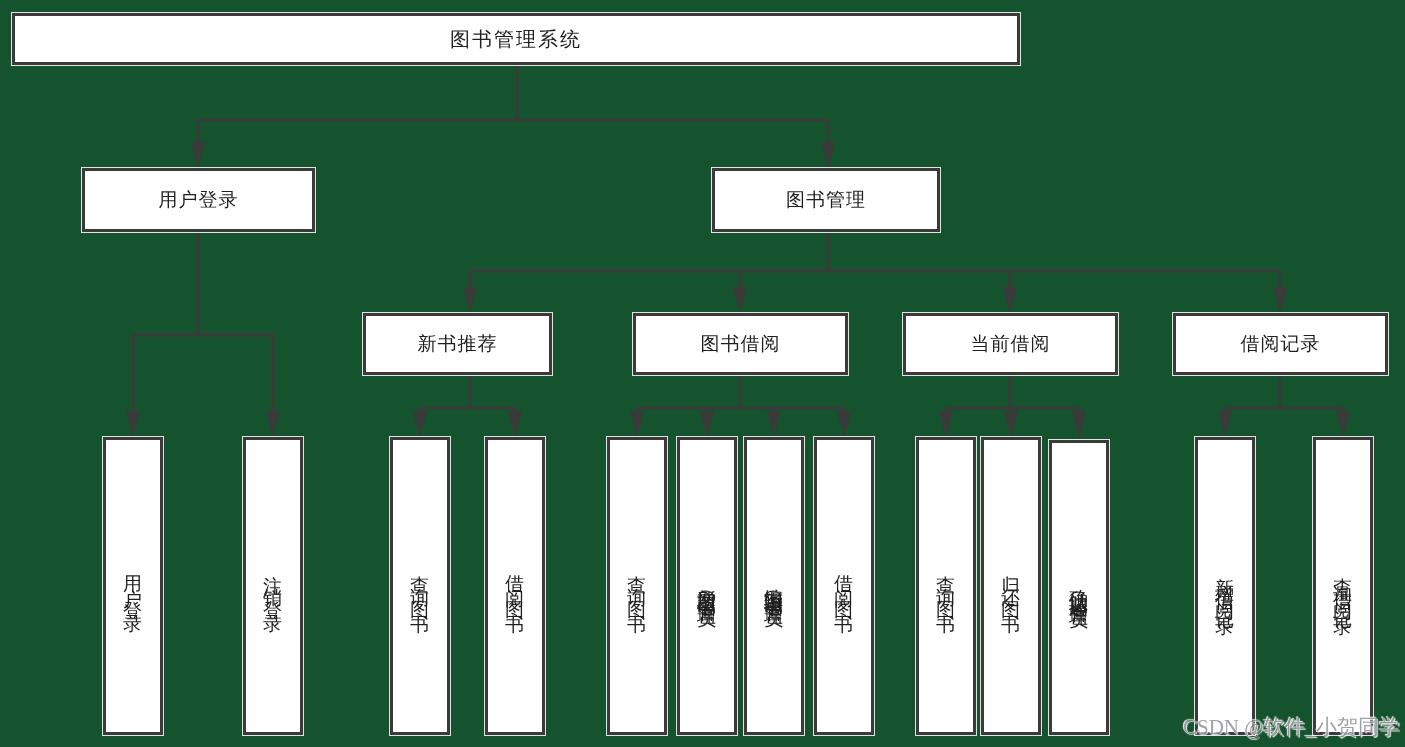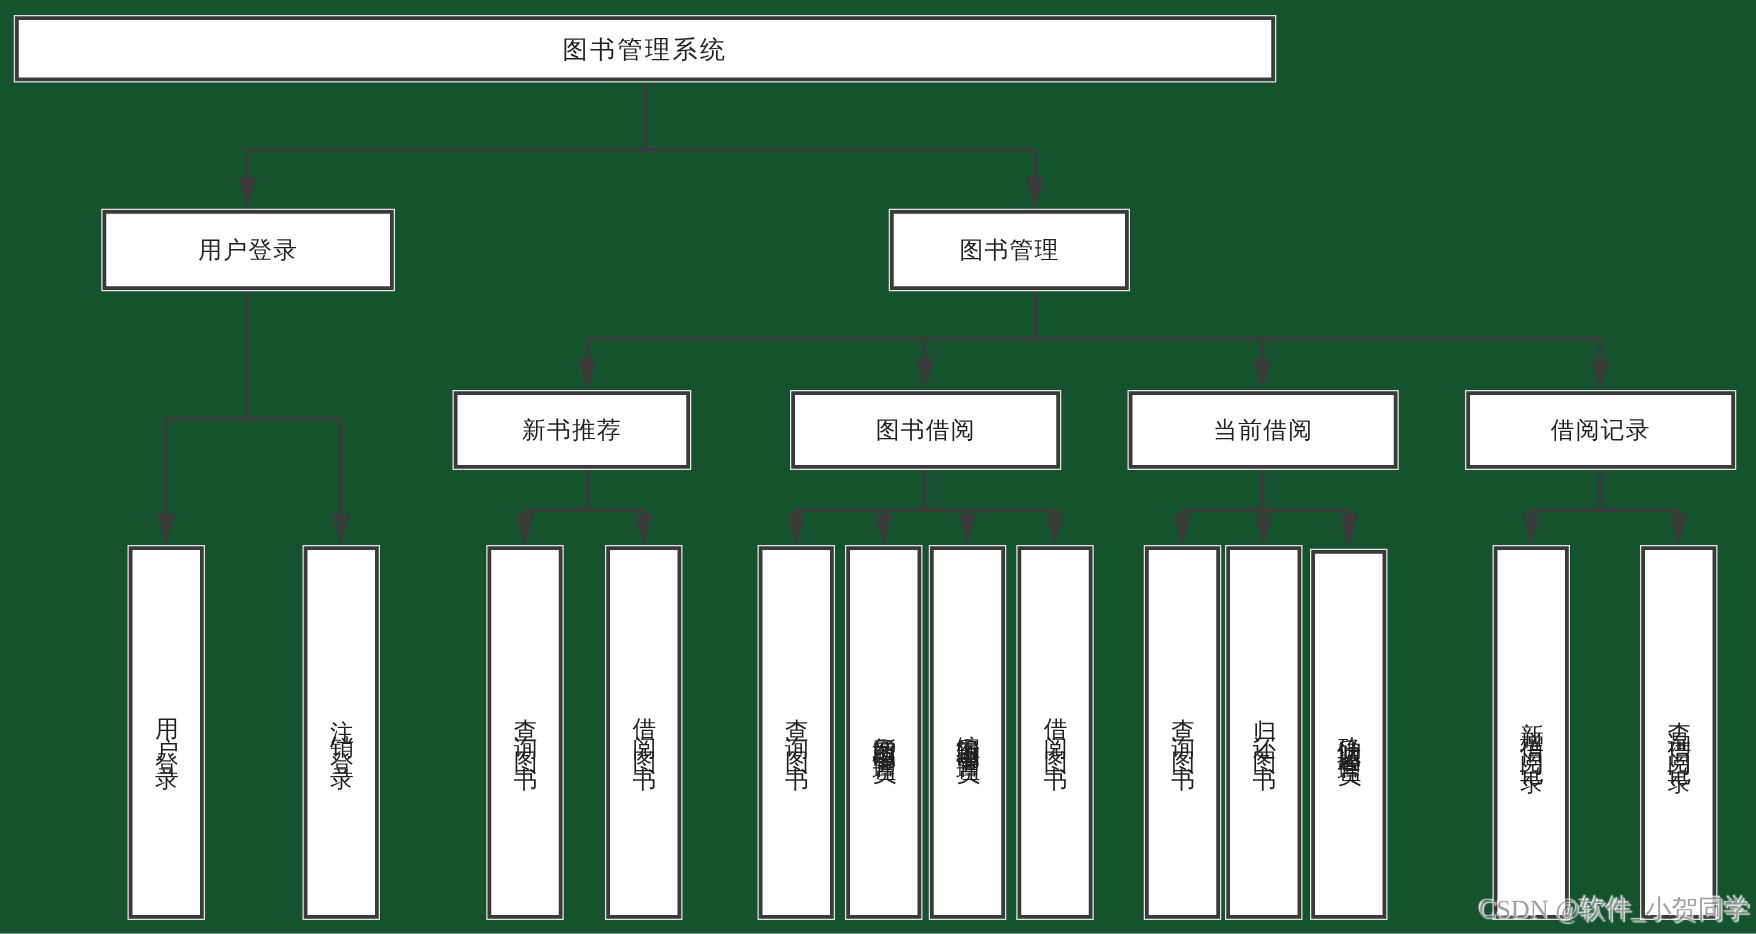--- a/index.html
+++ b/index.html
@@ -29,21 +29,21 @@
     font-size:19px;
     line-height:1;
     letter-spacing:13px;
     white-space:nowrap;
   }
   .vnode span.ls-s{letter-spacing:8px;}
   .vnode span.ls-xs{letter-spacing:3px;}
   
   .root{left:12px;top:13px;width:1008px;height:52px;}
   .n-userlogin{left:82px;top:168px;width:233px;height:64px;}
-  .n-bookmgmt{left:712px;top:168px;width:191px;height:64px;}
+  .n-bookmgmt{left:712px;top:168px;width:228px;height:64px;}
   .n-newbook{left:363px;top:313px;width:189px;height:62px;}
   .n-borrow{left:633px;top:313px;width:215px;height:62px;}
   .n-current{left:903px;top:313px;width:215px;height:62px;}
   .n-record{left:1173px;top:313px;width:215px;height:62px;}
   .leaf{top:437px;width:60px;height:298px;}
   .lf-a1{left:103px;}  .lf-a2{left:243px;}
   .lf-b1{left:390px;}  .lf-b2{left:485px;}
   .lf-c1{left:607px;}  .lf-c2{left:677px;} .lf-c3{left:744px;} .lf-c4{left:814px;}
   .lf-d1{left:916px;}  .lf-d2{left:981px;} .lf-d3{left:1049px;top:440px;height:295px;}
   .lf-e1{left:1195px;} .lf-e2{left:1313px;}

